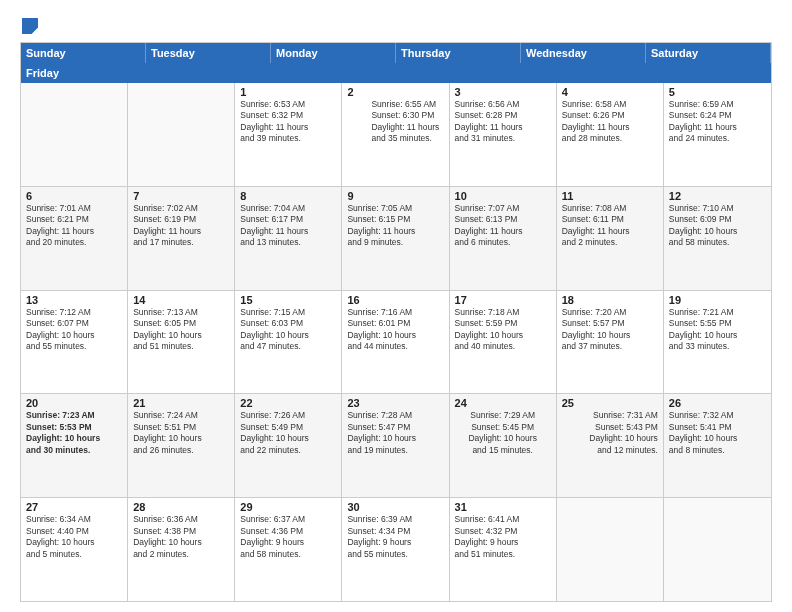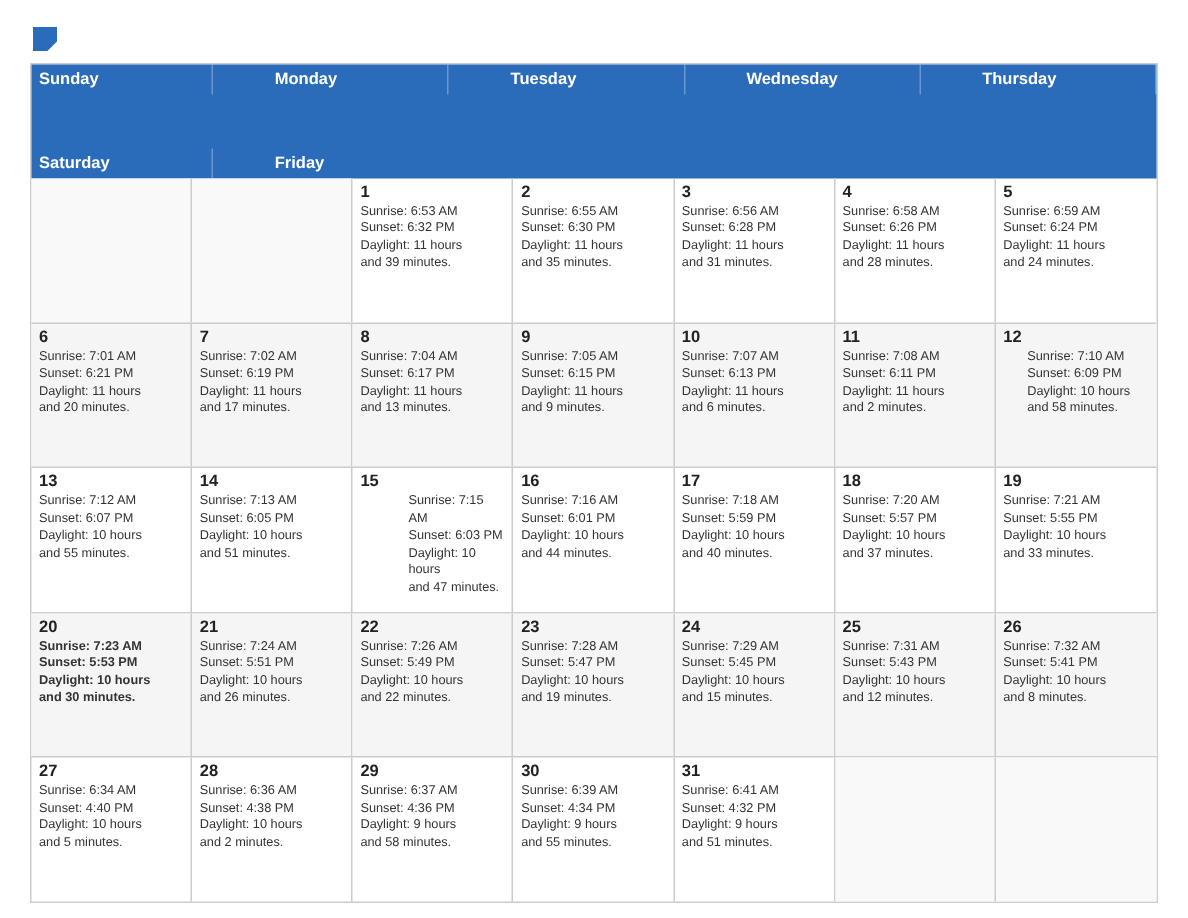--- a/index.html
+++ b/index.html
@@ -66,23 +66,22 @@
       margin-top: 2px;
     }
     .calendar {
       flex: 1;
       display: flex;
       flex-direction: column;
       border: 1px solid #ccc;
     }
     .cal-header {
       display: grid;
-      grid-template-columns: repeat(5, 1fr);
+      grid-template-columns: repeat(6, 1fr);
       background: #2a6bba;
-      gap: 36px;
     }
     .cal-header-cell {
       color: #fff;
       font-size: 11px;
       font-weight: bold;
       padding: 4px 5px;
       text-align: left;
       border-right: 1px solid rgba(255,255,255,0.3);
     }
     .cal-header-cell:last-child { border-right: none; }
@@ -138,41 +137,41 @@
     </div>
     <div class="title-area">
       <div class="month-title"></div>
       <div class="subtitle"></div>
     </div>
   </div>
 
   <div class="calendar">
     <div class="cal-header" id="cal-header">
         <div class="cal-header-cell">Sunday</div>
+        <div class="cal-header-cell">Tuesday</div>
         <div class="cal-header-cell">Monday</div>
-        <div class="cal-header-cell">Tuesday</div>
+        <div class="cal-header-cell">Thursday</div>
         <div class="cal-header-cell">Wednesday</div>
-        <div class="cal-header-cell">Thursday</div>
         <div class="cal-header-cell">Saturday</div>
         <div class="cal-header-cell">Friday</div>
       </div>
     <div class="cal-body" id="cal-body">
         <div class="cal-row">
           <div class="cal-cell empty"></div>
           <div class="cal-cell empty"></div>
           <div class="cal-cell">
             <span class="day-num">1</span>
             <div class="info" style="white-space: pre-line;">Sunrise: 6:53 AM
 Sunset: 6:32 PM
 Daylight: 11 hours
 and 39 minutes.</div>
           </div>
           <div class="cal-cell">
             <span class="day-num">2</span>
-            <div class="info" style="white-space: pre-line;">Sunrise: 6:55 AM
+            <div class="info" style="white-space: pre-line; margin-left: 24px;">Sunrise: 6:55 AM
 Sunset: 6:30 PM
 Daylight: 11 hours
 and 35 minutes.</div>
           </div>
           <div class="cal-cell">
             <span class="day-num">3</span>
             <div class="info" style="white-space: pre-line;">Sunrise: 6:56 AM
 Sunset: 6:28 PM
 Daylight: 11 hours
 and 31 minutes.</div>
@@ -230,21 +229,21 @@
           </div>
           <div class="cal-cell">
             <span class="day-num">11</span>
             <div class="info" style="white-space: pre-line;">Sunrise: 7:08 AM
 Sunset: 6:11 PM
 Daylight: 11 hours
 and 2 minutes.</div>
           </div>
           <div class="cal-cell">
             <span class="day-num">12</span>
-            <div class="info" style="white-space: pre-line; margin-left: 16px;">Sunrise: 7:10 AM
+            <div class="info" style="white-space: pre-line;">Sunrise: 7:10 AM
 Sunset: 6:09 PM
 Daylight: 10 hours
 and 58 minutes.</div>
           </div>
         </div>
         <div class="cal-row">
           <div class="cal-cell">
             <span class="day-num">13</span>
             <div class="info" style="white-space: pre-line;">Sunrise: 7:12 AM
 Sunset: 6:07 PM
@@ -253,21 +252,21 @@
           </div>
           <div class="cal-cell">
             <span class="day-num">14</span>
             <div class="info" style="white-space: pre-line;">Sunrise: 7:13 AM
 Sunset: 6:05 PM
 Daylight: 10 hours
 and 51 minutes.</div>
           </div>
           <div class="cal-cell">
             <span class="day-num">15</span>
-            <div class="info" style="white-space: pre-line; margin-left: 32px;">Sunrise: 7:15 AM
+            <div class="info" style="white-space: pre-line;">Sunrise: 7:15 AM
 Sunset: 6:03 PM
 Daylight: 10 hours
 and 47 minutes.</div>
           </div>
           <div class="cal-cell">
             <span class="day-num">16</span>
             <div class="info" style="white-space: pre-line;">Sunrise: 7:16 AM
 Sunset: 6:01 PM
 Daylight: 10 hours
 and 44 minutes.</div>
@@ -318,28 +317,28 @@
           </div>
           <div class="cal-cell">
             <span class="day-num">23</span>
             <div class="info" style="white-space: pre-line;">Sunrise: 7:28 AM
 Sunset: 5:47 PM
 Daylight: 10 hours
 and 19 minutes.</div>
           </div>
           <div class="cal-cell">
             <span class="day-num">24</span>
-            <div class="info" style="white-space: pre-line;">Sunrise: 7:29 AM
+            <div class="info" style="white-space: pre-line; text-align: center;">Sunrise: 7:29 AM
 Sunset: 5:45 PM
 Daylight: 10 hours
 and 15 minutes.</div>
           </div>
           <div class="cal-cell">
             <span class="day-num">25</span>
-            <div class="info" style="white-space: pre-line;">Sunrise: 7:31 AM
+            <div class="info" style="white-space: pre-line; text-align: right;">Sunrise: 7:31 AM
 Sunset: 5:43 PM
 Daylight: 10 hours
 and 12 minutes.</div>
           </div>
           <div class="cal-cell">
             <span class="day-num">26</span>
             <div class="info" style="white-space: pre-line;">Sunrise: 7:32 AM
 Sunset: 5:41 PM
 Daylight: 10 hours
 and 8 minutes.</div>

